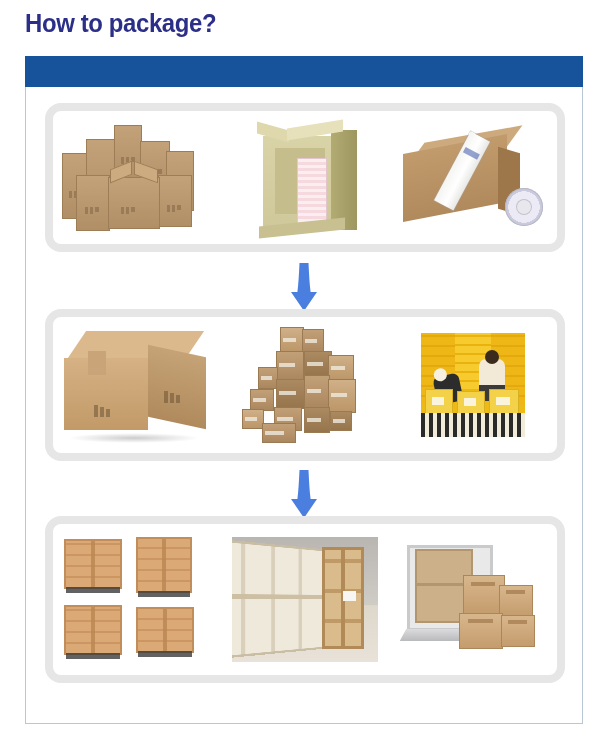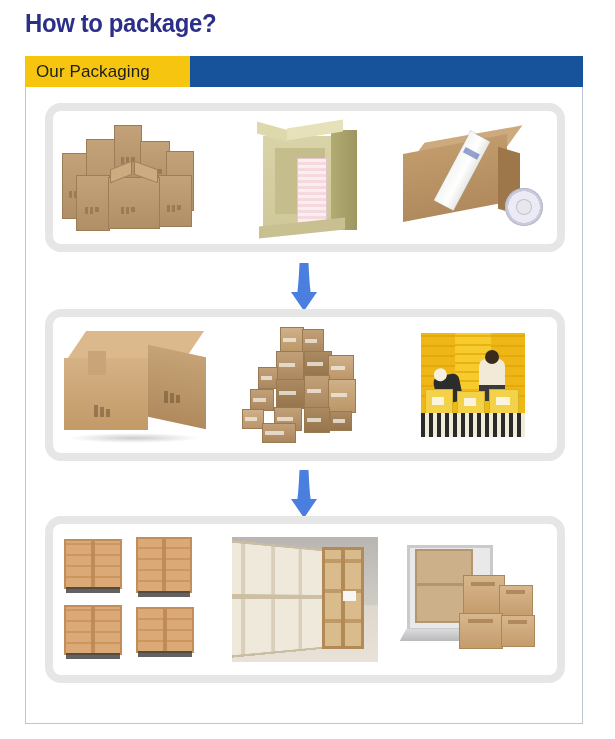--- a/index.html
+++ b/index.html
@@ -331,23 +331,20 @@
 </style>
 </head>
 <body>
 
 <div class="page">
 
   <div class="page-title">How to package?</div>
 
   <div class="bar"></div>
 
-  <div class="tab">
-    <span class="tab-label">Our Packaging</span>
-  </div>
 
   <div class="panel">
     <div class="flow">
 
       <div class="row-box row-1">
 
         <div class="cell">
           <div class="art pile">
             <i style="left:0px;top:30px;width:26px;height:66px;"></i>
             <i style="left:24px;top:16px;width:30px;height:74px;"></i>

